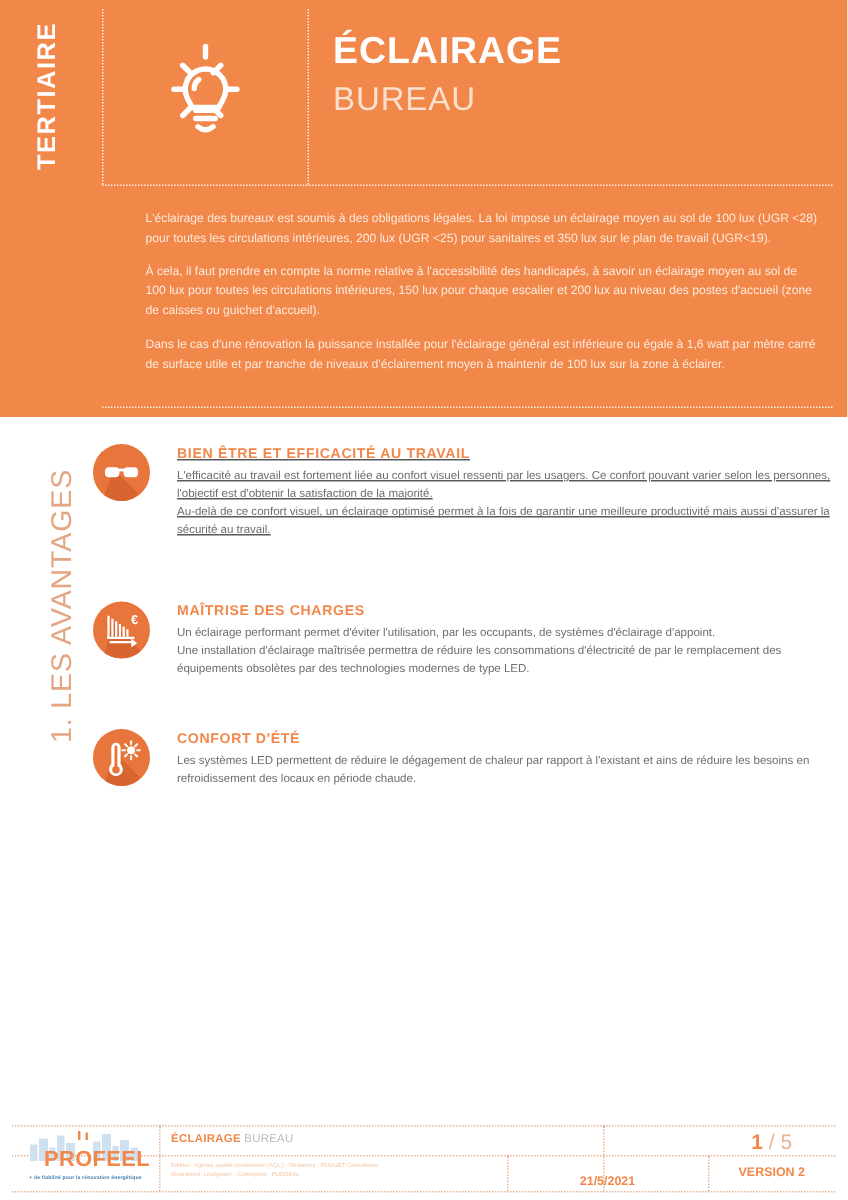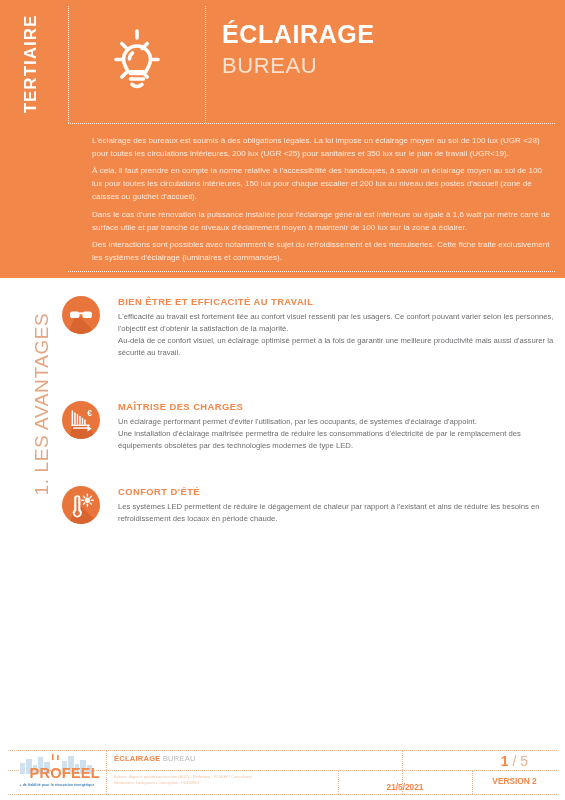--- a/index.html
+++ b/index.html
@@ -49,37 +49,37 @@
   }
   .t-sub{
     color:#fbe0cd; font-size:22px; font-weight:normal; letter-spacing:.6px;
     margin-top:4px; line-height:1.15;
   }
 
   .intro{
     position:absolute; left:88px; top:130px; width:466px;
     color:#fdeadb; font-size:8.1px; line-height:1.62;
   }
-  .intro p{ margin:4px; }
+  .intro p{ margin:9px; }
 
   
   .section{ position:absolute; left:0; top:278px; width:565px; }
 
   .sidelabel{
     position:absolute; left:22px; top:10px; width:40px; height:250px;
     display:flex; align-items:flex-start; justify-content:center;
   }
   .sidelabel span{
     transform:rotate(-90deg); transform-origin:center;
     white-space:nowrap; color:#e2a682; font-size:19px; letter-spacing:.6px;
     position:relative; top:105px;
   }
 
   .adv{ position:absolute; left:62px; width:495px; }
-  .adv.one{   top:18px; }
+  .adv.one{   top:18px;text-decoration:underline; }
   .adv.two{   top:123px; }
   .adv.three{ top:208px; }
 
   .adv-icon{
     position:absolute; left:0; top:0; width:38px; height:38px;
     border-radius:50%; background:#e8763c; overflow:hidden;
   }
   .adv-body{ margin-left:56px; }
 
   .adv-title{
@@ -177,21 +177,20 @@
 
   <div class="titles">
     <div class="t-main">ÉCLAIRAGE</div>
     <div class="t-sub">BUREAU</div>
   </div>
 
   <div class="intro">
     <p>L'éclairage des bureaux est soumis à des obligations légales. La loi impose un éclairage moyen au sol de 100 lux (UGR &lt;28) pour toutes les circulations intérieures, 200 lux (UGR &lt;25) pour sanitaires et 350 lux sur le plan de travail (UGR&lt;19).</p>
     <p>À cela, il faut prendre en compte la norme relative à l'accessibilité des handicapés, à savoir un éclairage moyen au sol de 100 lux pour toutes les circulations intérieures, 150 lux pour chaque escalier et 200 lux au niveau des postes d'accueil (zone de caisses ou guichet d'accueil).</p>
     <p>Dans le cas d'une rénovation la puissance installée pour l'éclairage général est inférieure ou égale à 1,6 watt par mètre carré de surface utile et par tranche de niveaux d'éclairement moyen à maintenir de 100 lux sur la zone à éclairer.</p>
-    <p>Des interactions sont possibles avec notamment le sujet du refroidissement et des menuiseries. Cette fiche traite exclusivement les systèmes d'éclairage (luminaires et commandes).</p>
   </div>
 </div>
 
 <div class="section">
 
   <div class="sidelabel">
     <span>1. LES AVANTAGES</span>
   </div>
 
   <div class="adv one">

